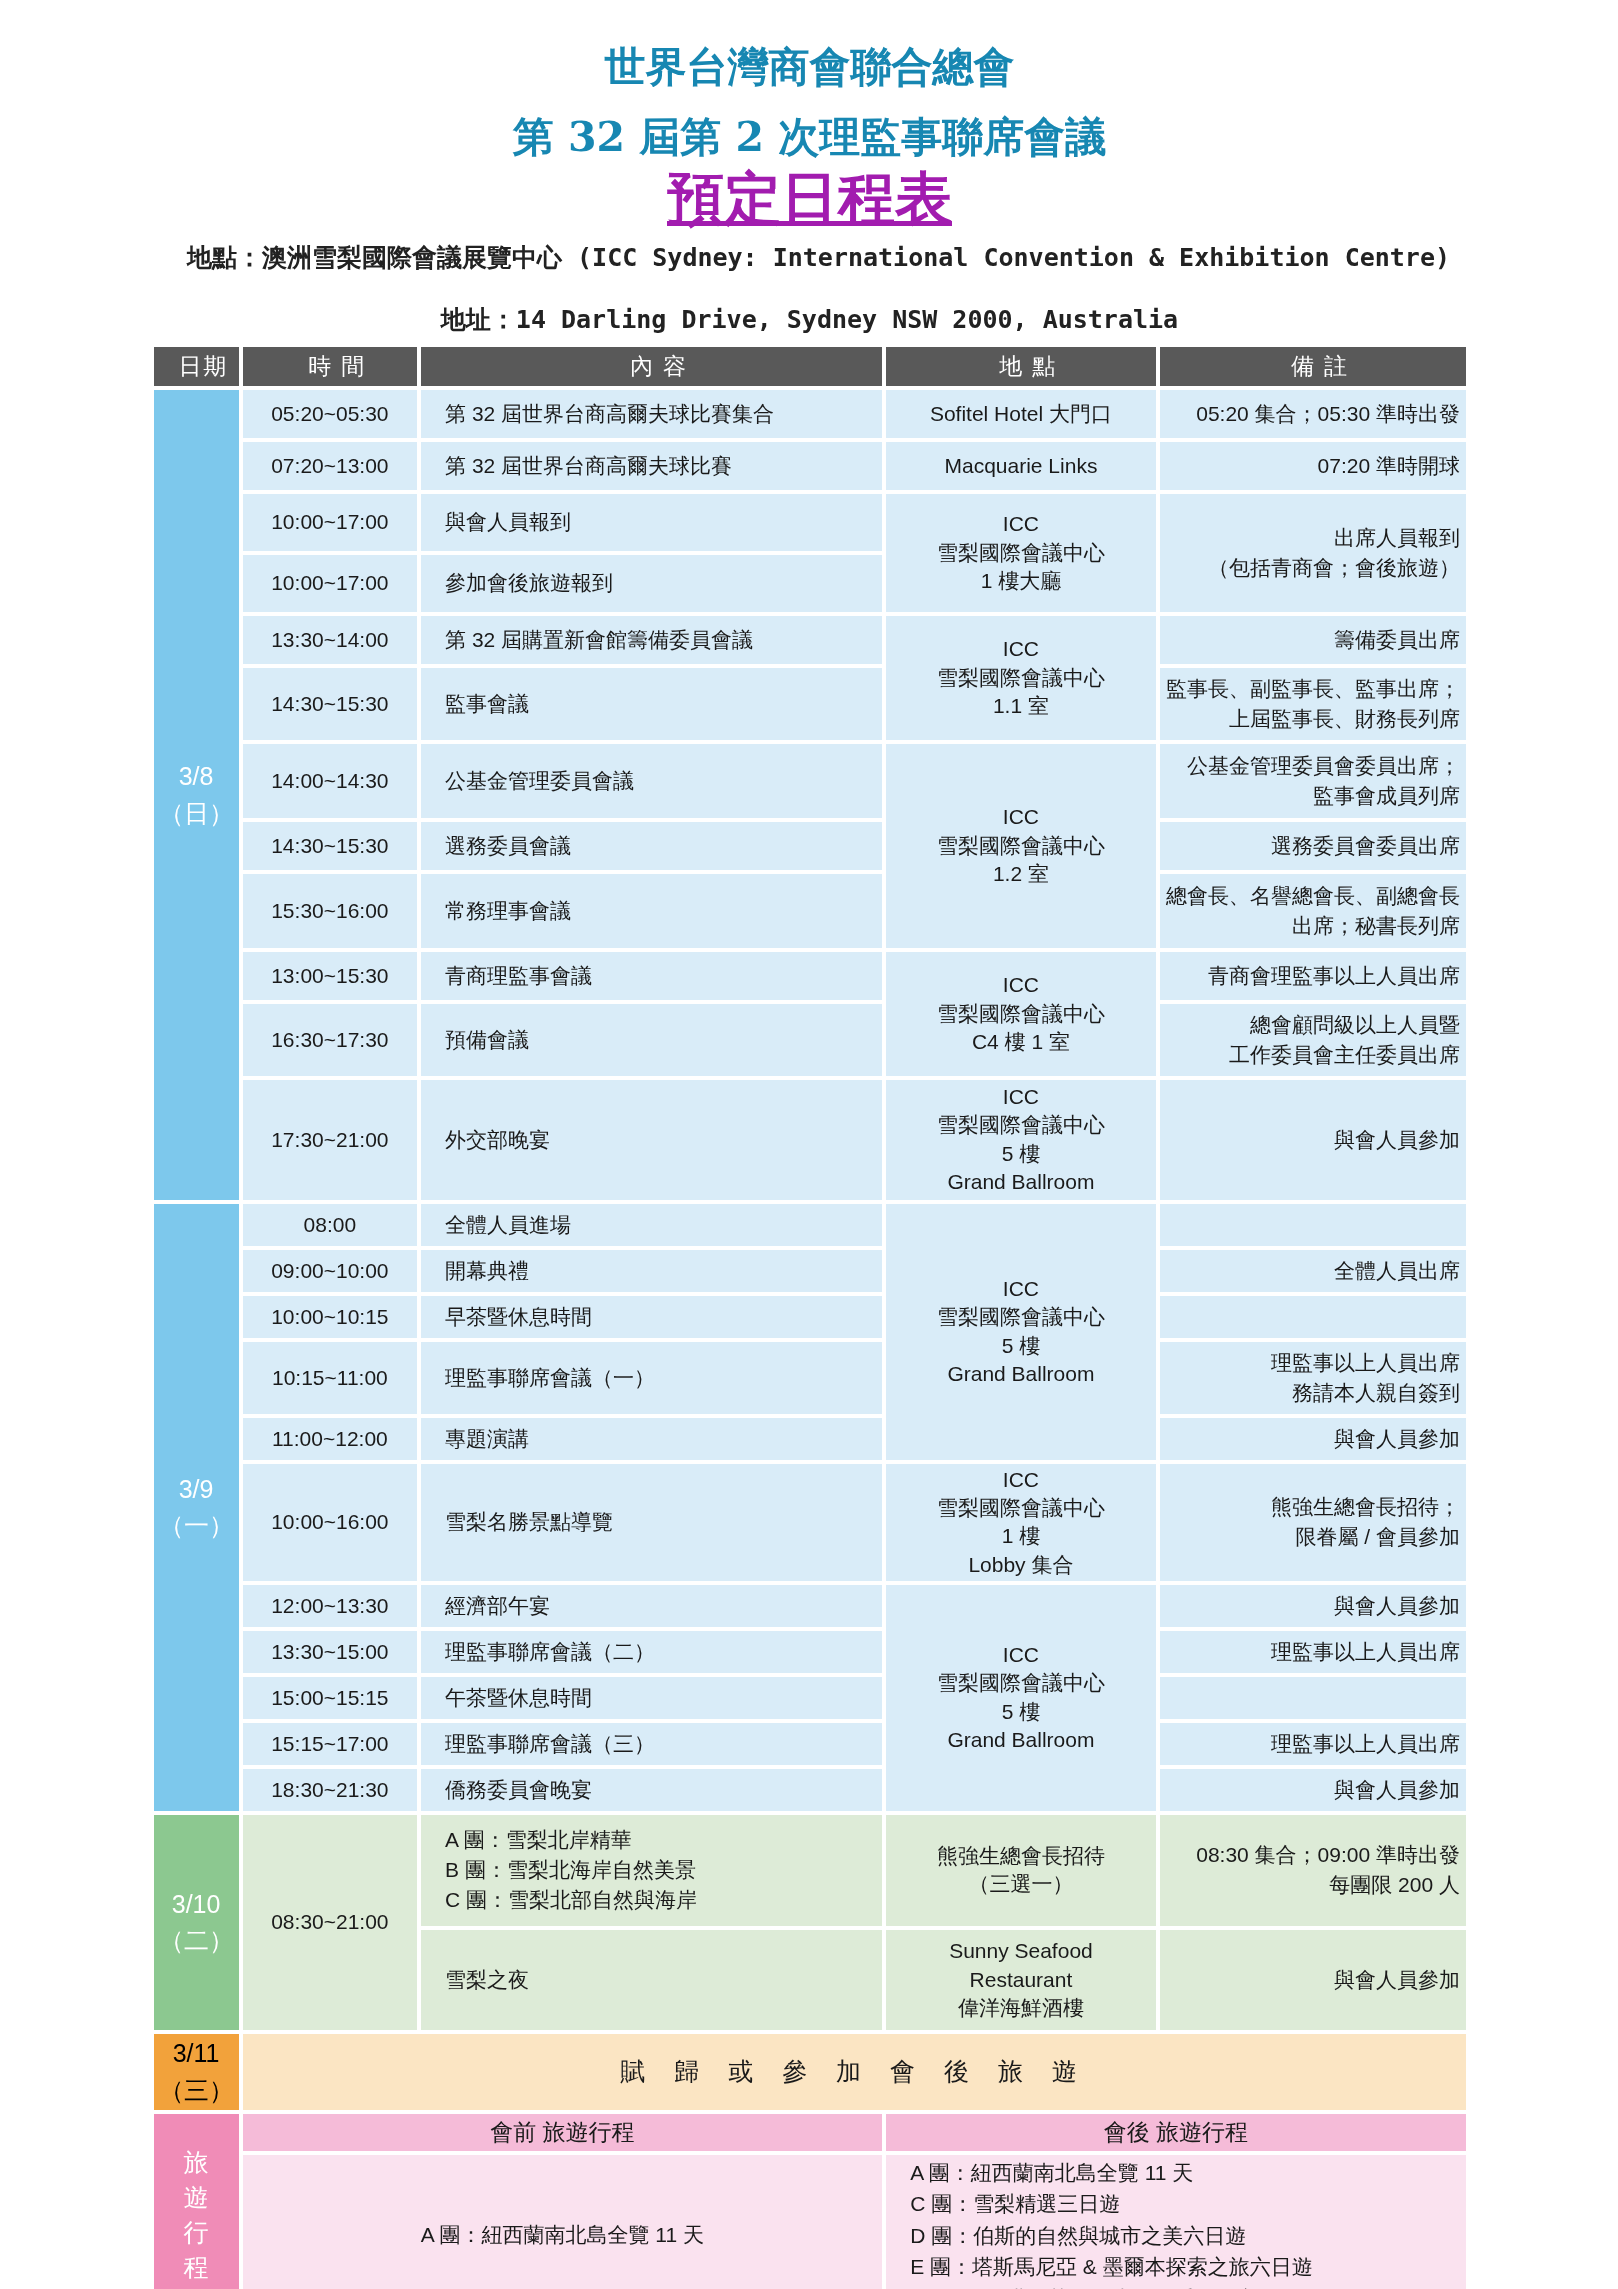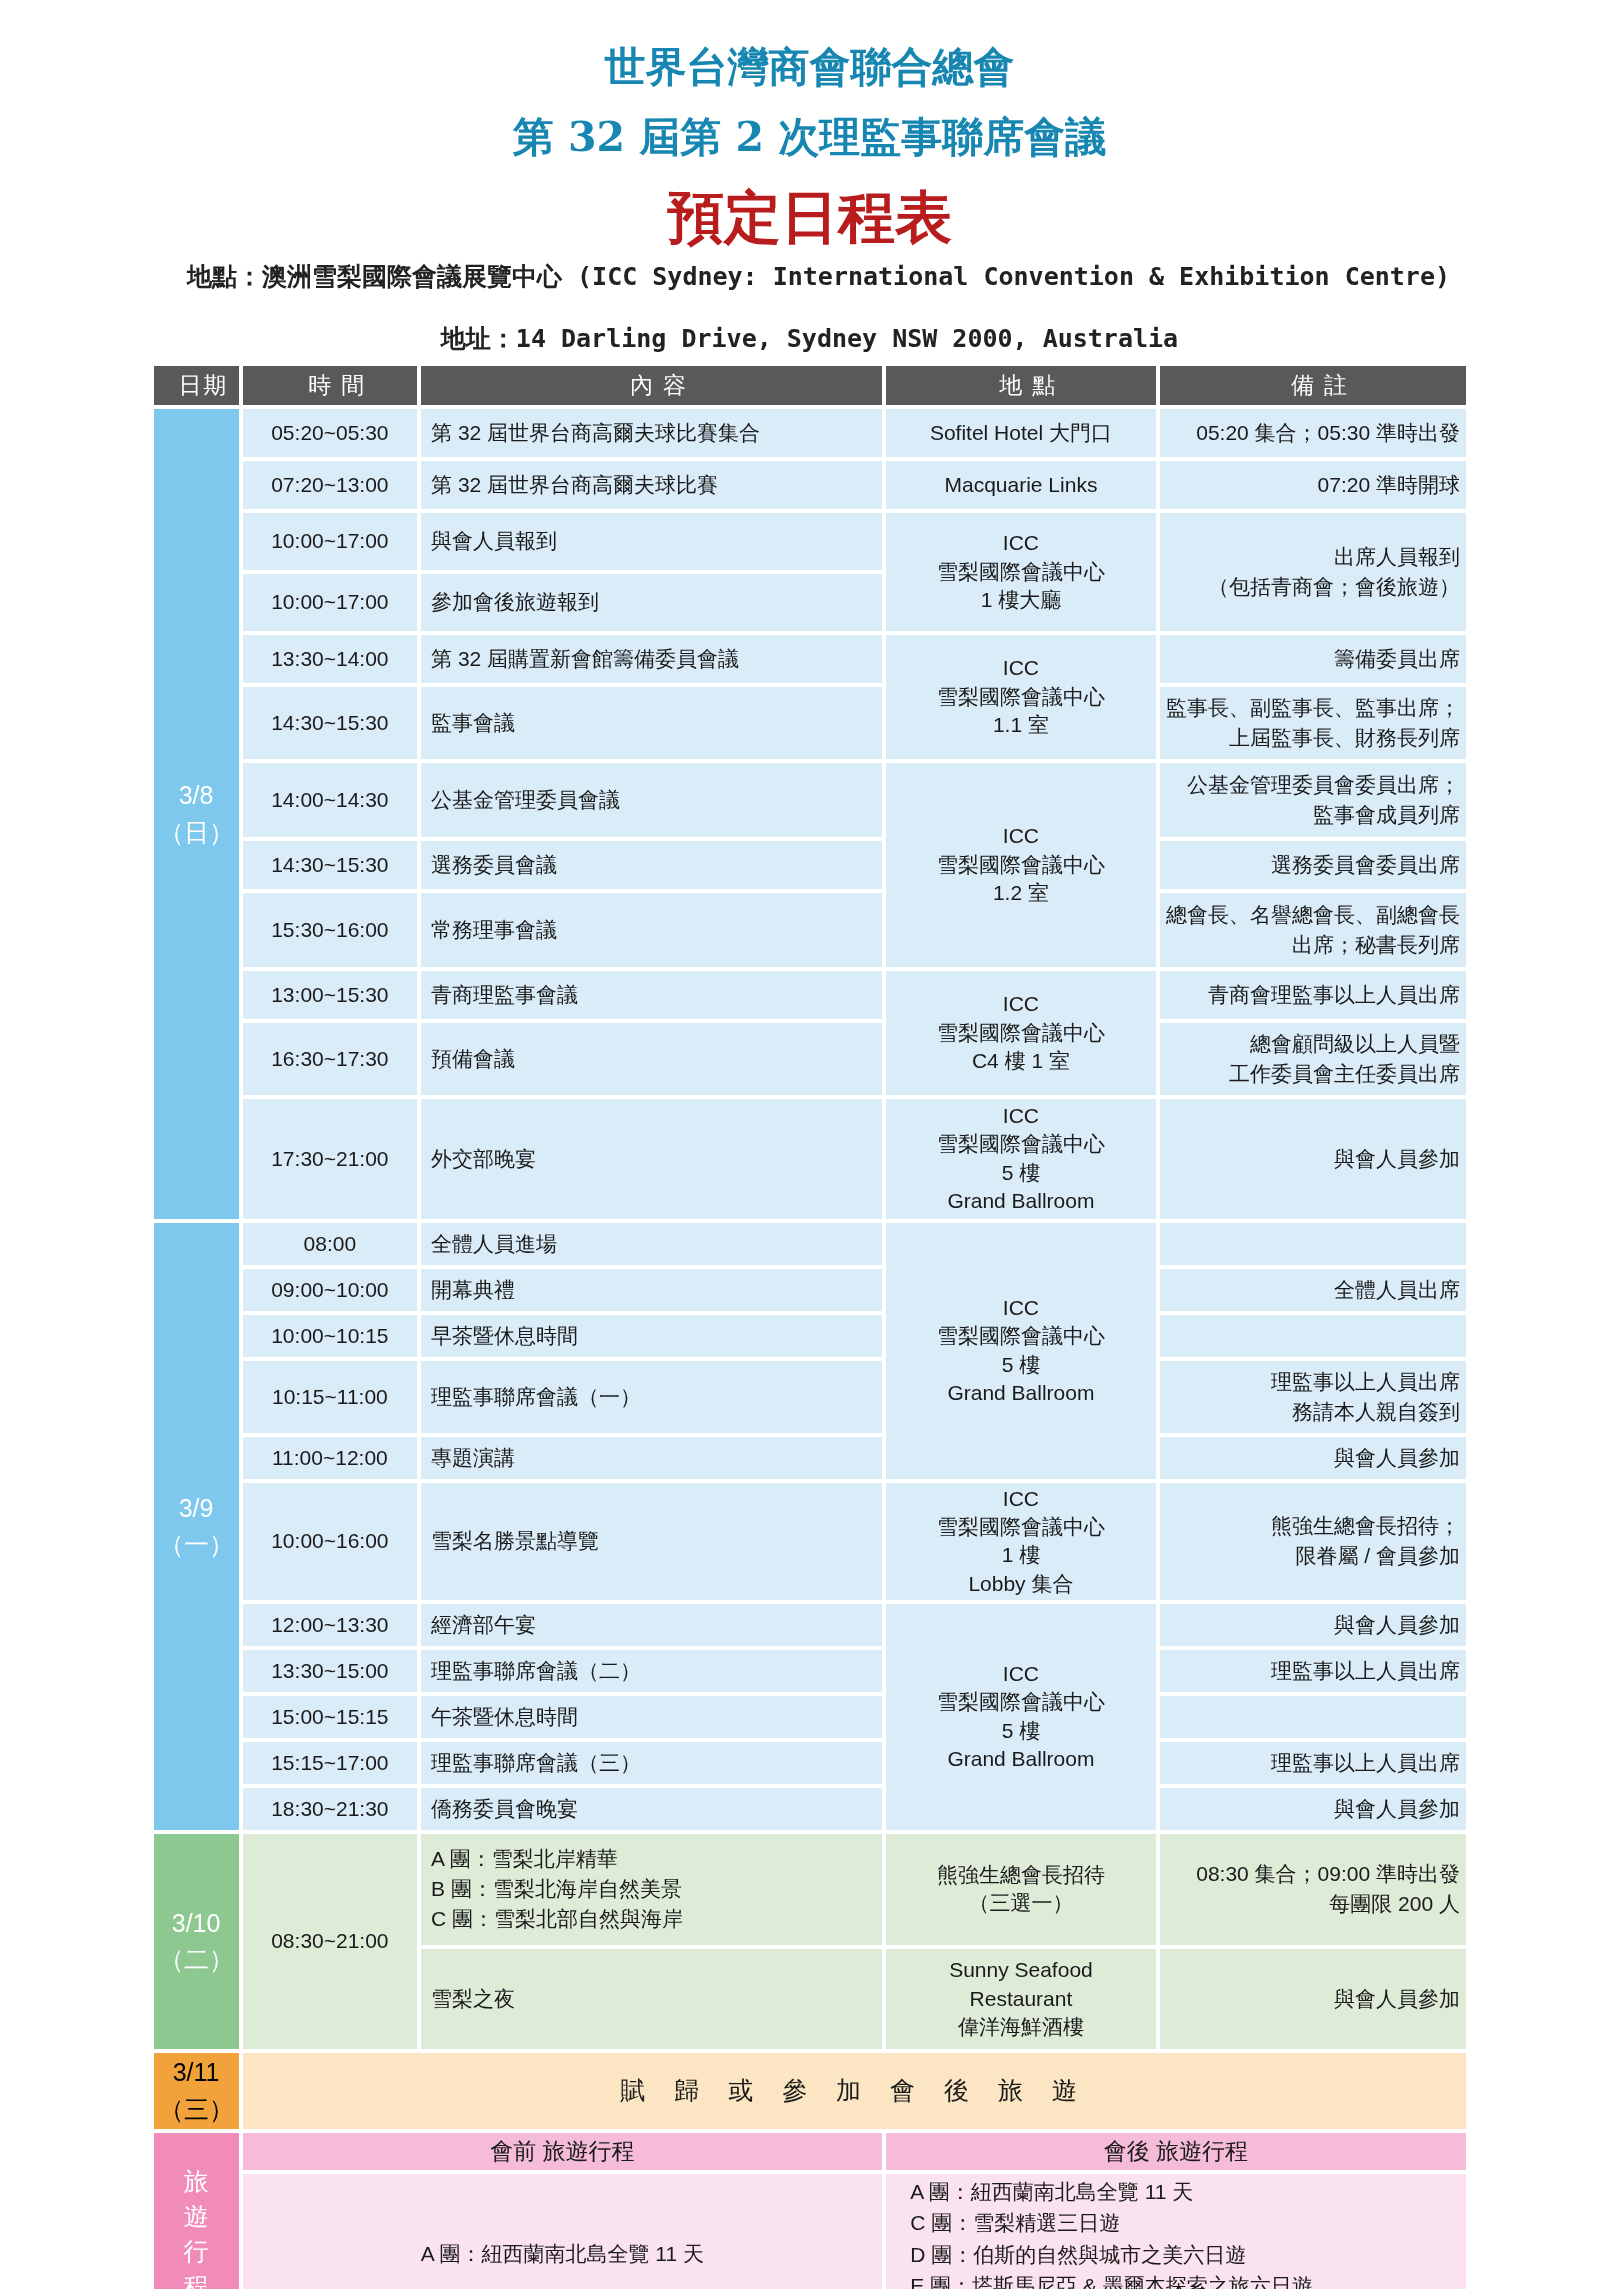--- a/index.html
+++ b/index.html
@@ -1,36 +1,36 @@
 <!DOCTYPE html>
 <html style="font-size:14.8px"><head>
 <meta charset="utf-8">
 <style>
   html,body{margin:0;padding:0;background:#ffffff;}
   body{width:1619px;height:2290px;overflow:hidden;font-family:"Liberation Sans",sans-serif;color:#1a1a1a;}
   .title-block{text-align:center;padding-top:24px;}
   .t1{font-family:"DejaVu Serif","Liberation Serif",serif;font-weight:bold;color:#1787B2;font-size:41px;line-height:1.32;margin-top:16px;}
-  .t3{font-family:"DejaVu Serif","Liberation Serif",serif;font-weight:bold;color:#b91c1c;font-size:57px;line-height:1.15;margin-top:20px;}
+  .t3{font-family:"DejaVu Serif","Liberation Serif",serif;font-weight:bold;color:#a21caf;font-size:57px;line-height:1.15;margin-top:1px;text-decoration:underline;}
   .venue{font-family:"DejaVu Sans Mono","Liberation Mono",monospace;font-weight:bold;color:#222;font-size:25px;line-height:1.45;margin-top:9.2px;margin-left:18px;}
   .addr{font-family:"DejaVu Sans Mono","Liberation Mono",monospace;font-weight:bold;color:#222;font-size:25px;line-height:1.4;margin-top:26px;}
 
   table.schedule{border-collapse:separate;border-spacing:4.6px;margin:5.5px auto 0 auto;table-layout:fixed;width:1320px;}
   td{white-space:pre-line;font-size:21px;vertical-align:middle;padding:1.8px 5.5px;box-sizing:border-box;line-height:1.42;}
   tr.hdr td{background:#595959;color:#ffffff;text-align:center;font-size:23px;letter-spacing:1.8px;padding-left:20px;}
   tr.s-blue td{background:#D9ECF8;}
   tr.s-green td{background:#DDEBD7;}
   tr.s-orange td{background:#FBE5C3;}
   tr.s-pinkh td{background:#F5BBD8;}
   tr.s-pink td{background:#FAE2EF;}
   td.date-blue{background:#7DC8EC !important;color:#ffffff;text-align:center;font-size:25px;line-height:1.45;}
   td.date-green{background:#8CC890 !important;color:#ffffff;text-align:center;font-size:25px;line-height:1.45;}
   td.date-orange{background:#F2A23B !important;color:#000000;text-align:center;font-size:25px;line-height:1.45;}
   td.date-pink{background:#F08CB7 !important;color:#ffffff;text-align:center;font-size:25px;line-height:1.4;}
   td.time{text-align:center;}
-  td.content{text-align:left;padding-left:10px;}
+  td.content{text-align:left;padding-left:24px;}
   td.place{text-align:center;line-height:1.35;margin-top:29px;}
   td.note{text-align:right;}
   td.fullrow{text-align:center;letter-spacing:11px;font-size:25px;}
   td.tour-hdr{text-align:center;font-size:23px;}
   td.tour-pre{text-align:center;}
   td.tour-post{text-align:left;padding-left:24px;line-height:1.5;}
 </style>
 </head>
 <body>
 

